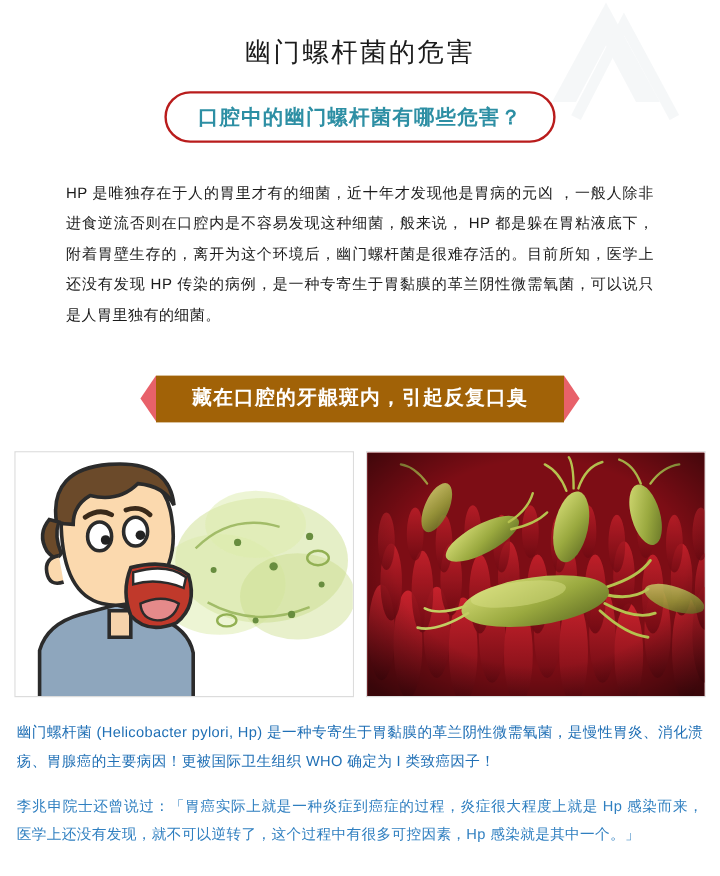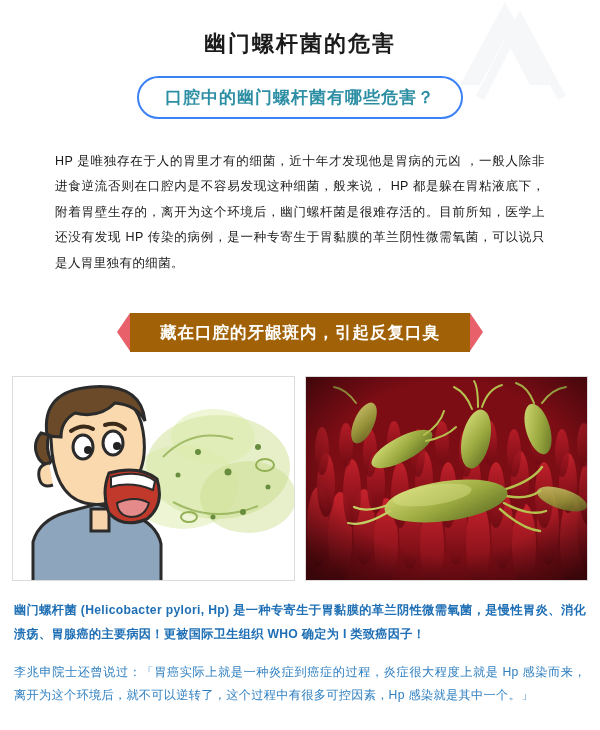--- a/index.html
+++ b/index.html
@@ -23,34 +23,34 @@
     right: 30px;
     width: 120px;
     height: 110px;
     opacity: 0.55;
     pointer-events: none;
   }
 
   .page-title {
     text-align: center;
     font-size: 22px;
-    font-weight: bold;
+    font-weight: normal;
     color: #1b1b1b;
     letter-spacing: 2px;
     padding-top: 14px;
     line-height: 1.4;
   }
 
   .subtitle-wrap {
     display: flex;
     justify-content: center;
     margin-top: 16px;
   }
   .subtitle-box {
-    border: 2px solid #3b82f6;
+    border: 2px solid #b91c1c;
     border-radius: 22px;
     color: #2d8fa4;
     font-size: 17px;
     font-weight: bold;
     letter-spacing: 1px;
     padding: 8px 26px;
     background: #fff;
   }
 
   .body-text {
@@ -115,21 +115,21 @@
   
   .bact-bg { position: absolute; inset: 0; background: #8e0f18; }
 
   .caption-block {
     margin: 18px 14px 0 14px;
     font-size: 12.2px;
     line-height: 1.95;
     letter-spacing: 0.3px;
     text-align: justify;
   }
-  .caption-1 { color: #1f6fb5; font-weight: bold; }
+  .caption-1 { color: #1f6fb5; font-weight: normal; }
   .caption-2 { color: #2f7fc0; margin-top: 14px; }
 </style>
 </head>
 <body>
 
 <svg class="watermark" viewBox="0 0 120 110">
   <path d="M10 95 L55 12 L100 95 L80 95 L55 48 L30 95 Z" fill="#eef1f3"></path>
   <path d="M30 108 L70 30 L112 108" fill="none" stroke="#eef1f3" stroke-width="9"></path>
 </svg>
 
@@ -305,14 +305,14 @@
         <ellipse cx="256" cy="122" rx="26" ry="10" fill="url(#bactG)" transform="rotate(18 256 122)"></ellipse>
       </g>
 
       <rect width="288" height="205" fill="url(#vign)"></rect>
     </svg>
   </div>
 </div>
 
 <div class="caption-block">
   <p class="caption-1">幽门螺杆菌 (Helicobacter pylori, Hp) 是一种专寄生于胃黏膜的革兰阴性微需氧菌，是慢性胃炎、消化溃疡、胃腺癌的主要病因！更被国际卫生组织 WHO 确定为 I 类致癌因子！</p>
-  <p class="caption-2">李兆申院士还曾说过：「胃癌实际上就是一种炎症到癌症的过程，炎症很大程度上就是 Hp 感染而来，离开为这个环境后，就不可以逆转了，这个过程中有很多可控因素，Hp 感染就是其中一个。」</p>
+  <p class="caption-2">李兆申院士还曾说过：「胃癌实际上就是一种炎症到癌症的过程，炎症很大程度上就是 Hp 感染而来，医学上还没有发现，就不可以逆转了，这个过程中有很多可控因素，Hp 感染就是其中一个。」</p>
 </div>
 
 </body></html>

